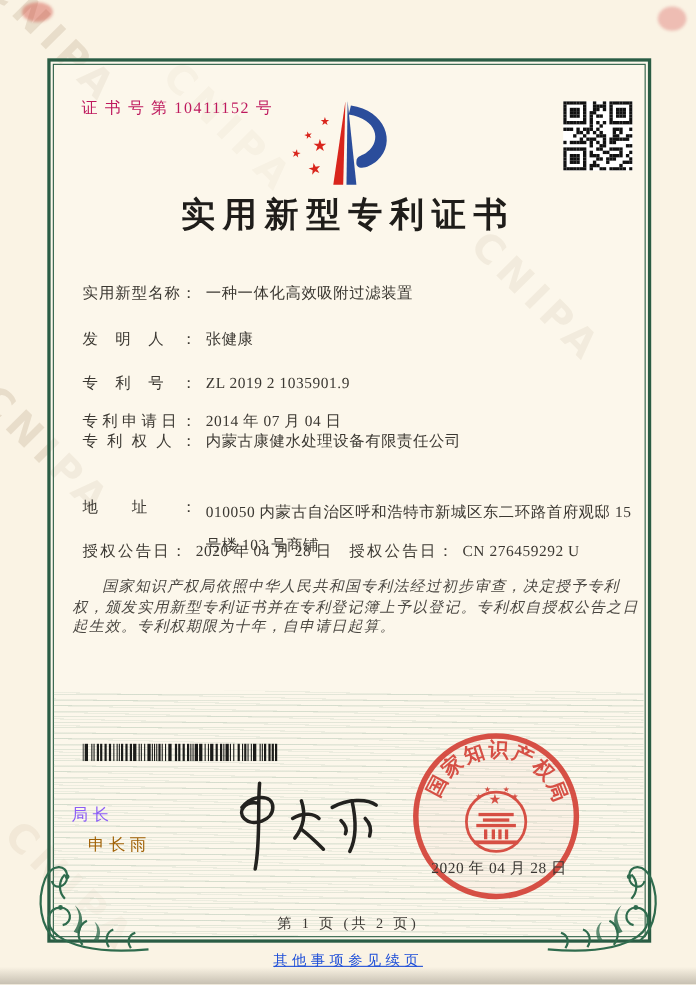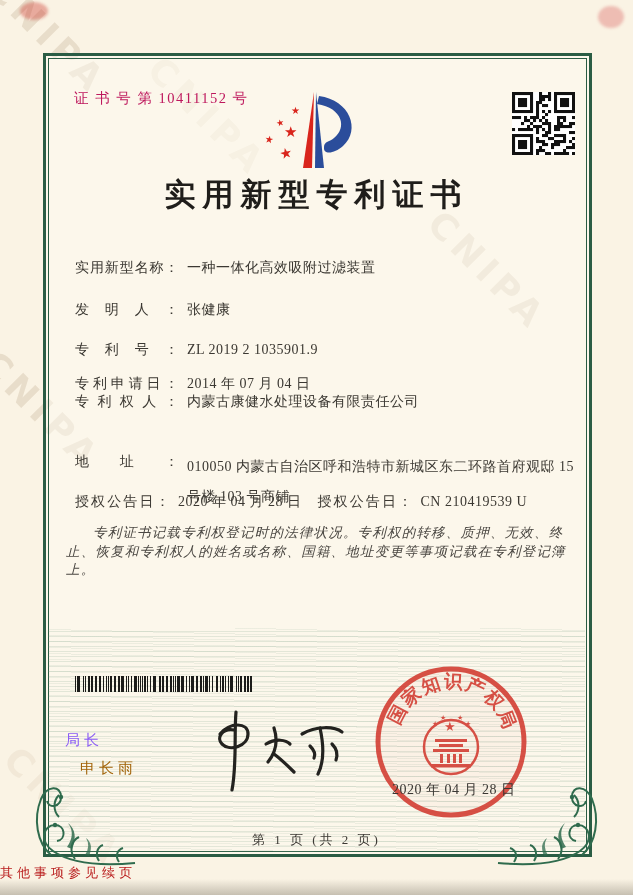--- a/index.html
+++ b/index.html
@@ -36,22 +36,22 @@
     letter-spacing:1.2px;color:#4a4742;font-style:italic;}
   .barcode{position:absolute;left:75px;top:676px;width:180px;height:16px;}
   .sig-title{position:absolute;left:65px;top:731px;font-size:15px;letter-spacing:4px;color:#8b5cf6;}
   .sig-name{position:absolute;left:80px;top:759px;font-size:15px;letter-spacing:4px;color:#a16207;}
   .sig-hand{position:absolute;left:190px;top:704px;width:162px;height:94px;}
   .seal{position:absolute;left:368px;top:659px;width:166px;height:166px;}
   .seal-date{position:absolute;left:392px;top:781px;font-size:14px;letter-spacing:0.5px;
     color:#3a3733;white-space:nowrap;z-index:5;}
   .page-num{position:absolute;left:0;top:831px;width:100%;text-align:center;
     font-size:13px;letter-spacing:3px;color:#3d3a35;}
-  .cont-note{position:absolute;left:0;top:864px;width:100%;
-    font-size:13px;letter-spacing:4px;color:#b91c1c;}
+  .cont-note{position:absolute;left:0;top:864px;width:100%;text-align:center;
+    font-size:13px;letter-spacing:4px;color:#1d4ed8;text-decoration:underline;}
   .ornament{position:absolute;width:122px;height:122px;z-index:4;}
   .ornament.left{left:15px;top:755px;}
   .ornament.right{left:496px;top:755px;transform:scaleX(-1);}
   .smudge{position:absolute;border-radius:50%;filter:blur(1.5px);pointer-events:none;}
   .edge-shade{position:absolute;left:0;right:0;bottom:0;height:16px;
     background:linear-gradient(180deg, rgba(135,128,115,0) 0, rgba(135,128,115,0.45) 100%);pointer-events:none;}
 </style>
 </head>
 <body>
 
@@ -318,25 +318,25 @@
 <div class="row" style="top:374px">
   <span class="flabel">专利申请日：</span><span class="fvalue">2014 年 07 月 04 日</span>
 </div>
 <div class="row" style="top:392px">
   <span class="flabel">专利权人：</span><span class="fvalue">内蒙古康健水处理设备有限责任公司</span>
 </div>
 <div class="row" style="top:452px">
   <span class="flabel">地址：</span><span class="fvalue wrap">010050 内蒙古自治区呼和浩特市新城区东二环路首府观邸 15 号楼 103 号商铺</span>
 </div>
 <div class="row grant" style="top:492px">
-  <span class="flabel">授权公告日：</span><span class="fvalue">2020 年 04 月 28 日</span><span class="flabel pair2">授权公告日：</span><span class="fvalue">CN 210419539 U</span>
+  <span class="flabel">授权公告日：</span><span class="fvalue">2020 年 04 月 28 日</span><span class="flabel pair2">授权公告日：</span><span class="fvalue">CN 276459292 U</span>
 </div>
 
 <div class="paras">
-  <p>专利证书记载专利权登记时的法律状况。专利权的转移、质押、无效、终止、恢复和专利权人的姓名或名称、国籍、地址变更等事项记载在专利登记簿上。</p>
+  <p>国家知识产权局依照中华人民共和国专利法经过初步审查，决定授予专利权，颁发实用新型专利证书并在专利登记簿上予以登记。专利权自授权公告之日起生效。专利权期限为十年，自申请日起算。</p>
 </div>
 
 <svg class="barcode" id="barcode" viewBox="0 0 180 16" preserveAspectRatio="none">
     <rect x="0" y="0" width="1" height="16" fill="#1c1c1a"></rect>
     <rect x="2" y="0" width="3" height="16" fill="#1c1c1a"></rect>
     <rect x="8" y="0" width="1" height="16" fill="#1c1c1a"></rect>
     <rect x="10" y="0" width="1" height="16" fill="#1c1c1a"></rect>
     <rect x="13" y="0" width="2" height="16" fill="#1c1c1a"></rect>
     <rect x="16" y="0" width="2" height="16" fill="#1c1c1a"></rect>
     <rect x="20" y="0" width="2" height="16" fill="#1c1c1a"></rect>

